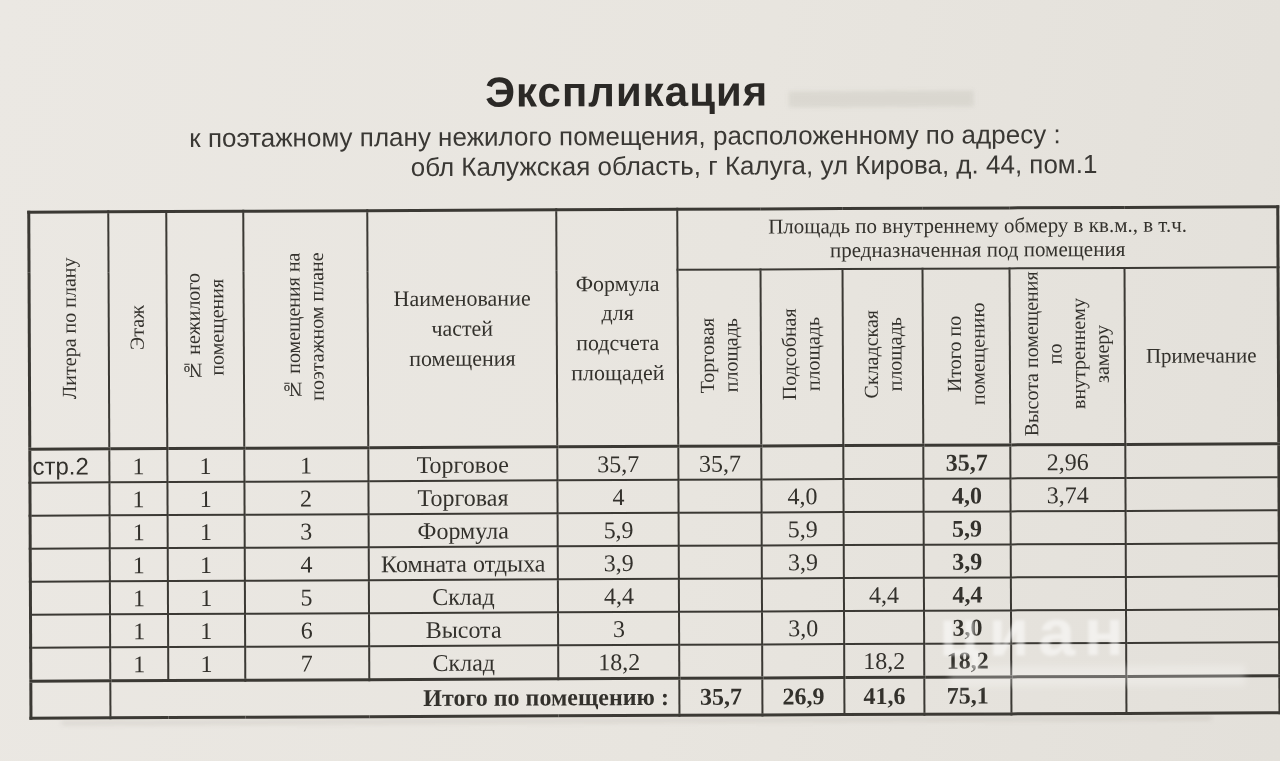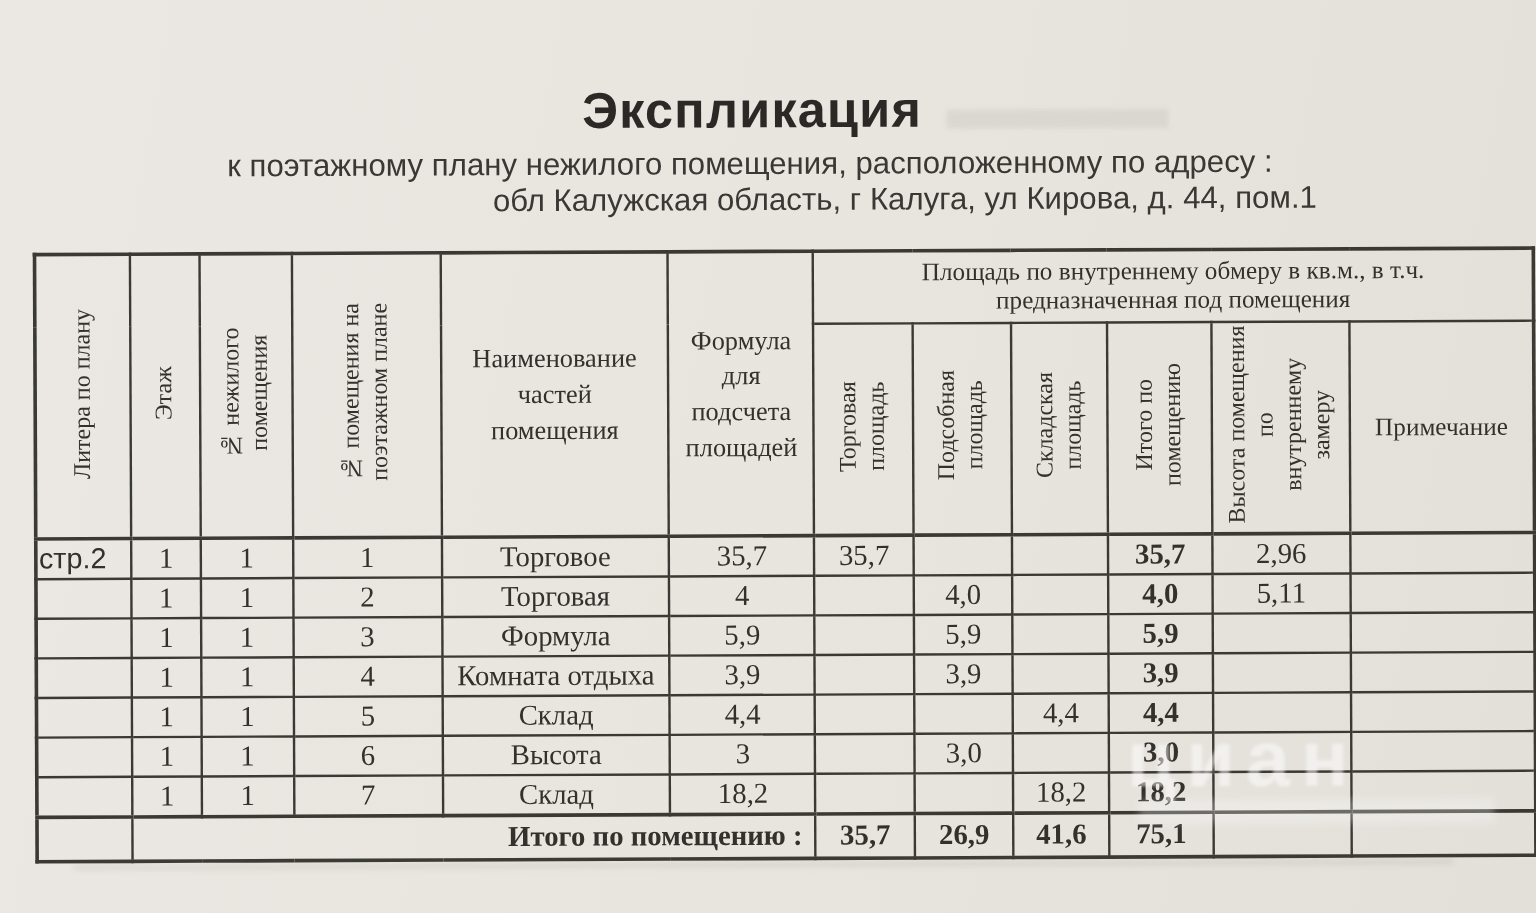--- a/index.html
+++ b/index.html
@@ -170,21 +170,21 @@
           <td class="c-litera"></td>
           <td>1</td>
           <td>1</td>
           <td>2</td>
           <td class="c-name">Торговая</td>
           <td>4</td>
           <td></td>
           <td>4,0</td>
           <td></td>
           <td class="b">4,0</td>
-          <td>5,11</td>
+          <td>3,74</td>
           <td></td>
         </tr>
         <tr>
           <td class="c-litera"></td>
           <td>1</td>
           <td>1</td>
           <td>3</td>
           <td class="c-name">Формула</td>
           <td>5,9</td>
           <td></td>

